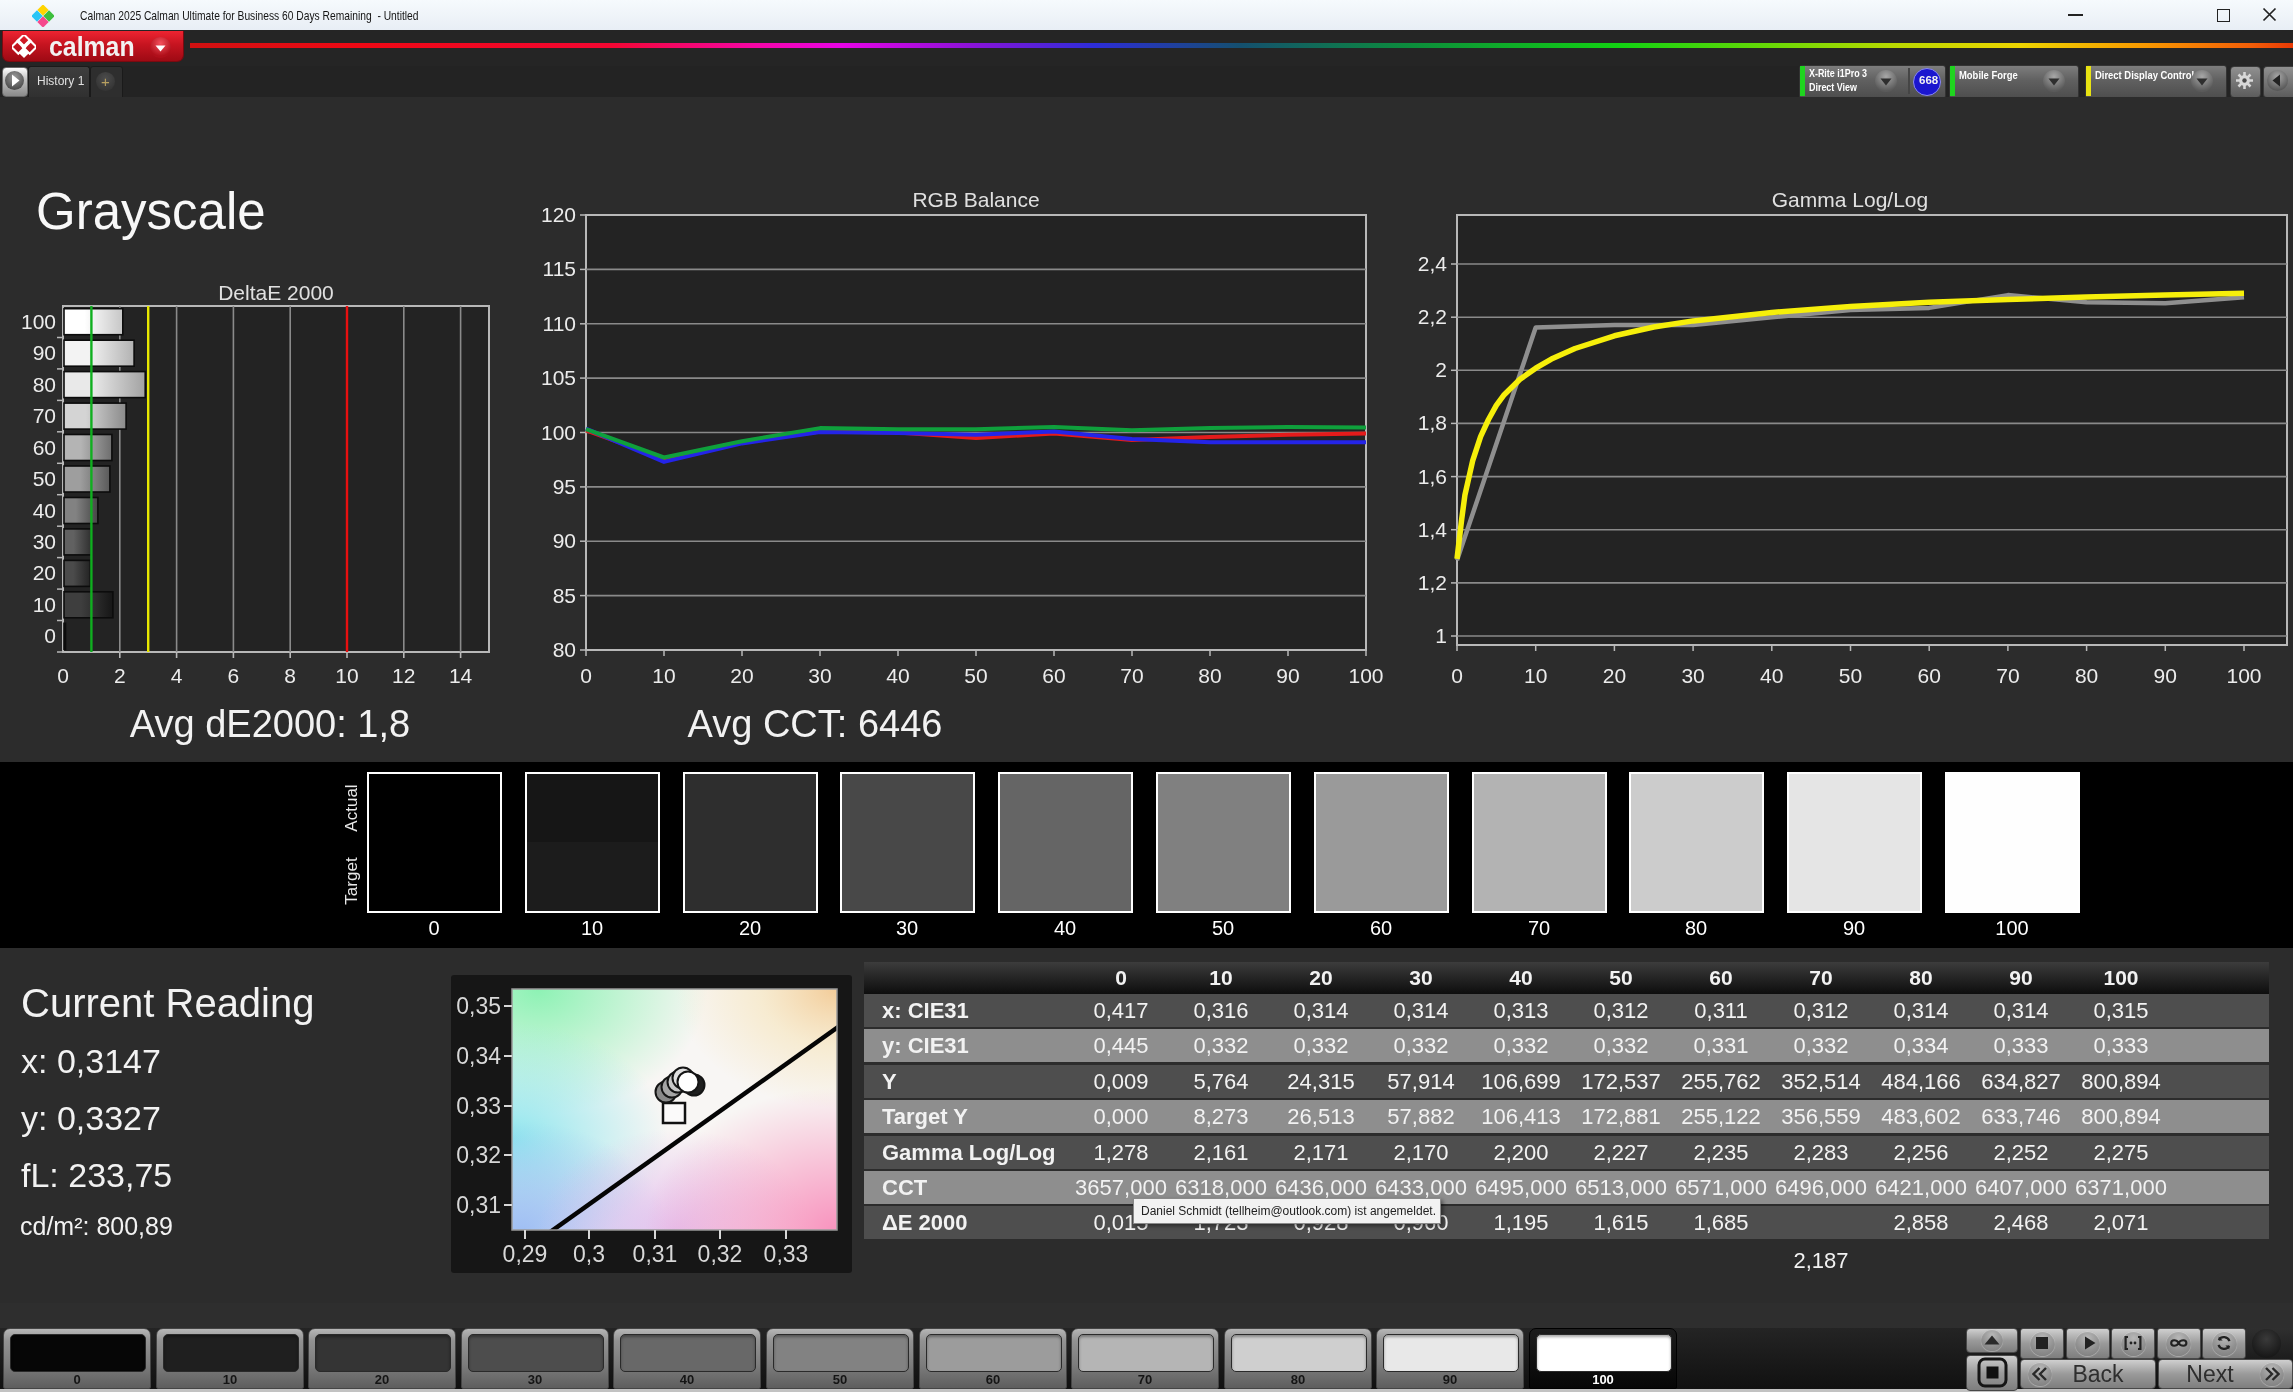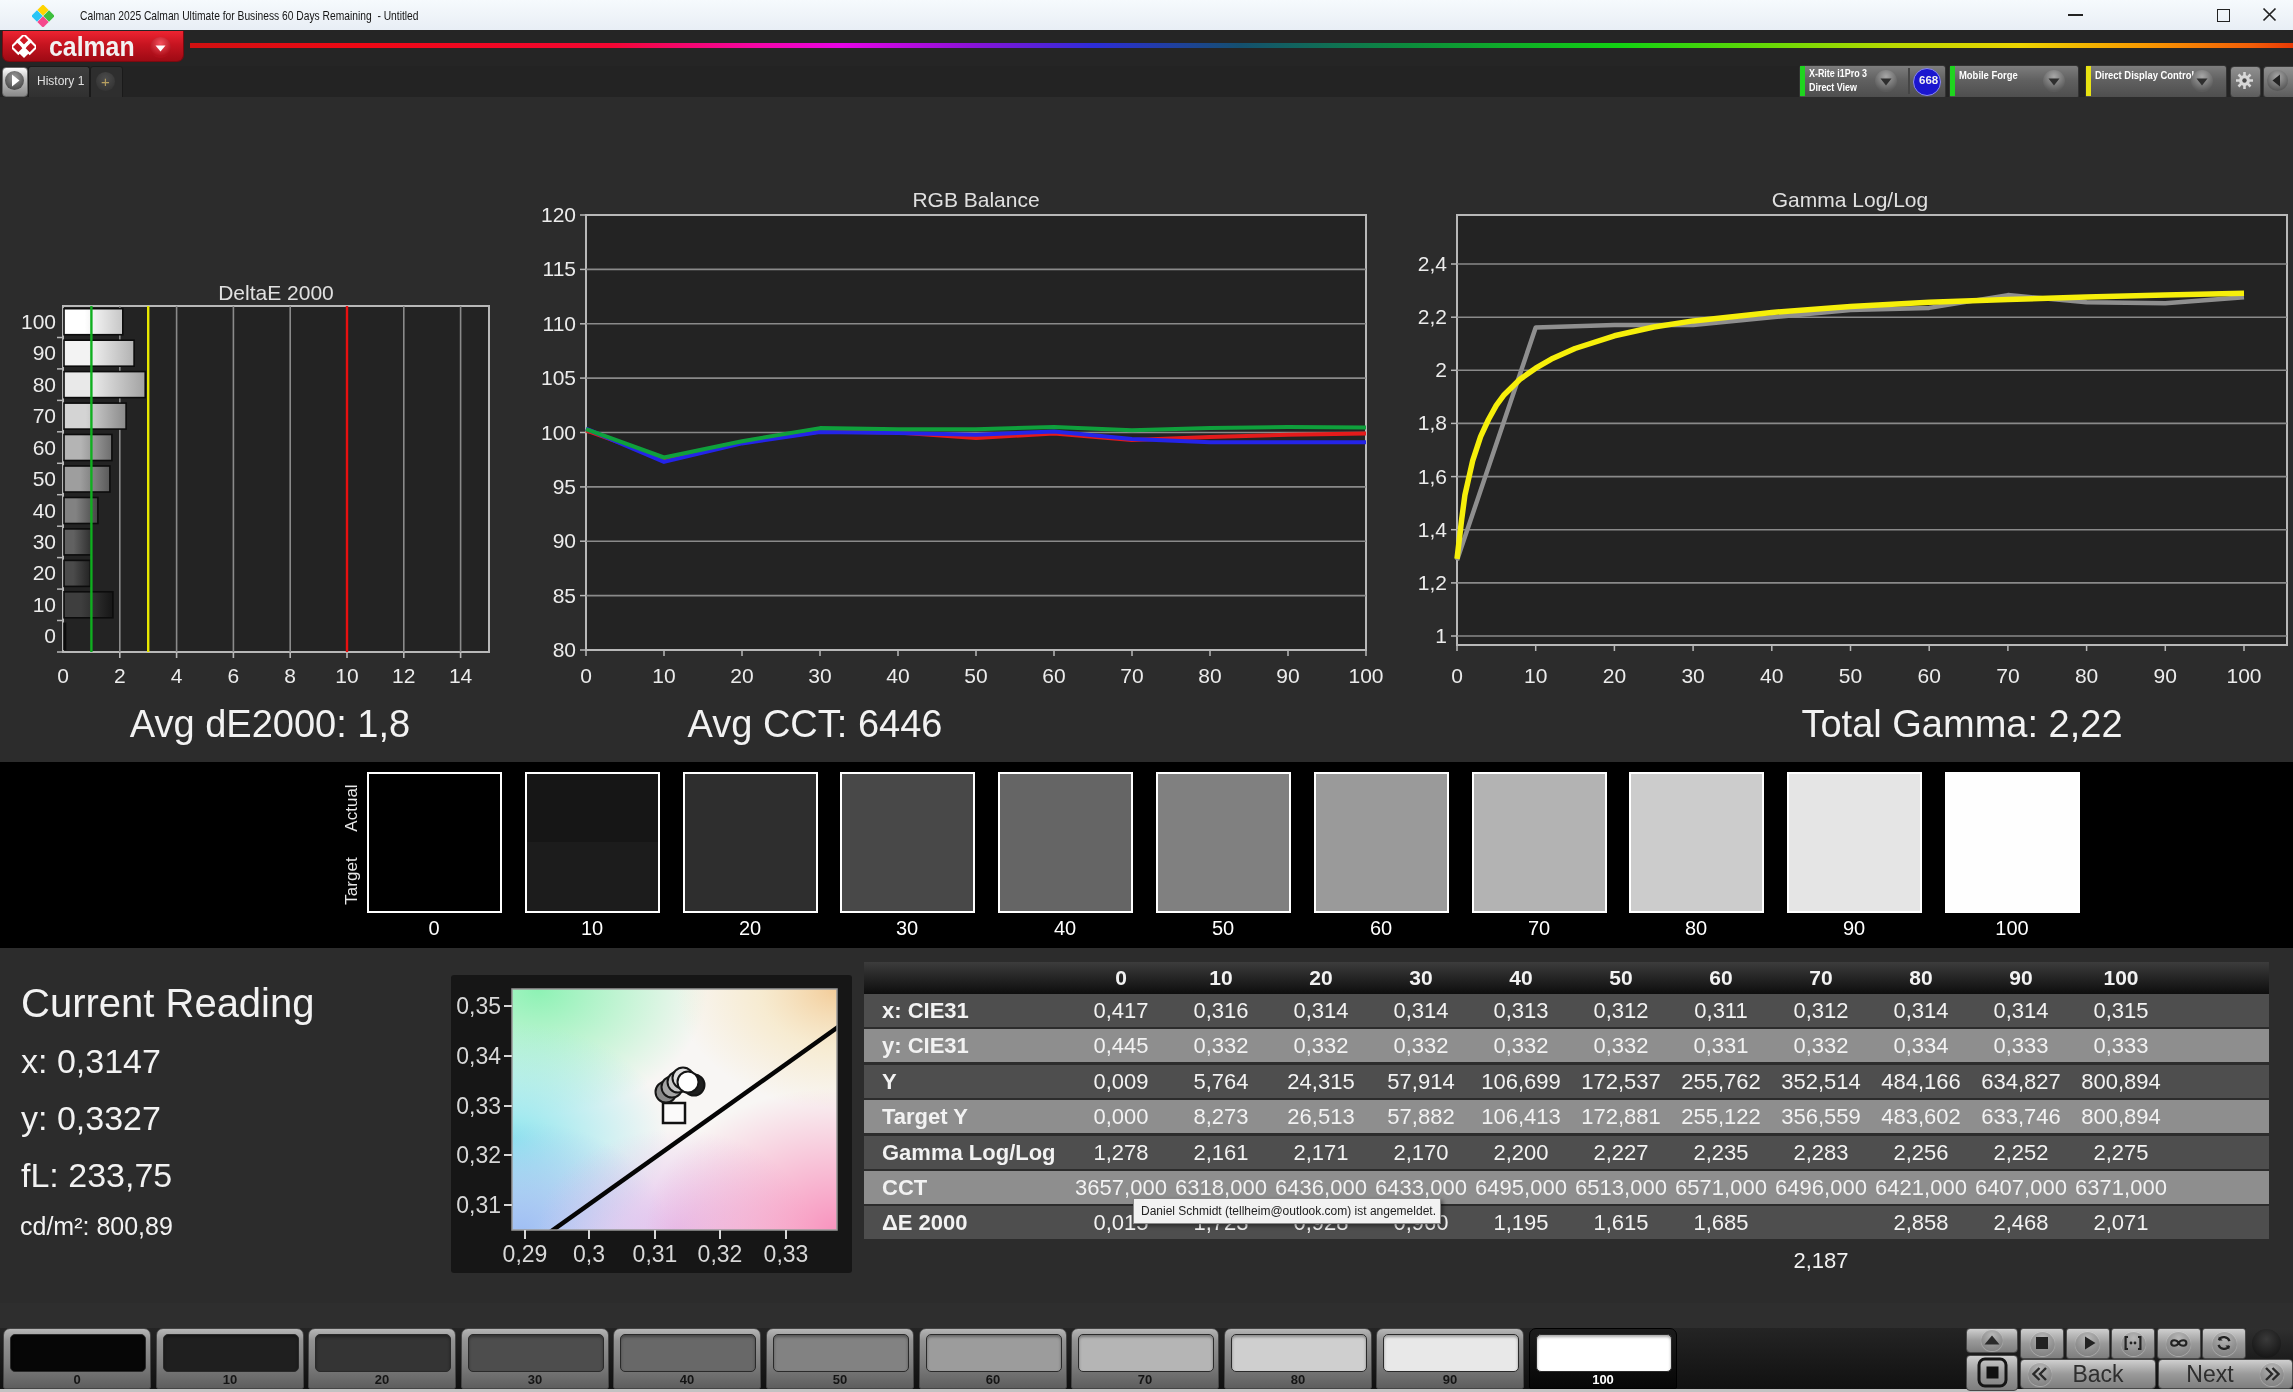--- a/index.html
+++ b/index.html
@@ -87,20 +87,21 @@
  <circle cx="10.5" cy="10.5" r="2.2" fill="#4a4a4a"></circle>
       </g>
 </svg>
 <div class="abs" style="left:2263px;top:66px;width:30px;height:30px;border-radius:4px 0 0 4px;background:linear-gradient(180deg,#909090,#5c5c5c);border:1px solid #3a3a3a;border-right:none;"></div>
 <div class="abs" style="left:2267px;top:70px;width:21px;height:21px;border-radius:50%;background:radial-gradient(circle at 50% 32%,#a8a8a8,#585858 75%);"></div>
 <svg class="abs" style="left:2272px;top:74px" width="9" height="13" viewBox="0 0 9 13">
       <path d="M8 0.5 L0.5 6.5 L8 12.5 Z" fill="#222"></path>
     </svg>
 
 <div class="abs" style="left:0;top:97px;width:2293px;height:665px;background:#2c2c2c;"></div>
+<div class="txt" style="left:36px;top:182px;font-size:51px;color:#f8f8f8;">Grayscale</div>
 <svg class="abs" style="left:0;top:0;pointer-events:none" width="2293" height="1392" viewBox="0 0 2293 1392">
       <text x="276" y="300" font-size="21" fill="#e0e0e0" text-anchor="middle">DeltaE 2000</text>
       <rect x="63.0" y="306.0" width="426.0" height="346.0" fill="#232323" stroke="#b8b8b8" stroke-width="2"></rect>
       <line x1="119.8" y1="306.0" x2="119.8" y2="652.0" stroke="#8a8a8a" stroke-width="1.6"></line>
       <line x1="119.8" y1="652.0" x2="119.8" y2="658.0" stroke="#b8b8b8" stroke-width="1.6"></line>
       <line x1="176.6" y1="306.0" x2="176.6" y2="652.0" stroke="#8a8a8a" stroke-width="1.6"></line>
       <line x1="176.6" y1="652.0" x2="176.6" y2="658.0" stroke="#b8b8b8" stroke-width="1.6"></line>
       <line x1="233.4" y1="306.0" x2="233.4" y2="652.0" stroke="#8a8a8a" stroke-width="1.6"></line>
       <line x1="233.4" y1="652.0" x2="233.4" y2="658.0" stroke="#b8b8b8" stroke-width="1.6"></line>
       <line x1="290.2" y1="306.0" x2="290.2" y2="652.0" stroke="#8a8a8a" stroke-width="1.6"></line>
@@ -330,21 +331,20 @@
       <line x1="2086.6" y1="645.0" x2="2086.6" y2="651.0" stroke="#b8b8b8" stroke-width="1.5"></line>
       <text x="2165.3" y="683" font-size="21" fill="#ececec" text-anchor="middle">90</text>
       <line x1="2165.3" y1="645.0" x2="2165.3" y2="651.0" stroke="#b8b8b8" stroke-width="1.5"></line>
       <text x="2244.0" y="683" font-size="21" fill="#ececec" text-anchor="middle">100</text>
       <line x1="2244.0" y1="645.0" x2="2244.0" y2="651.0" stroke="#b8b8b8" stroke-width="1.5"></line>
       <polyline points="1457.0,560.3 1535.7,327.5 1614.4,324.9 1693.1,325.1 1771.8,317.2 1850.5,310.0 1929.2,307.9 2007.9,295.1 2086.6,302.3 2165.3,303.3 2244.0,297.2" fill="none" stroke="#8f8f8f" stroke-width="4.5" stroke-linejoin="round"></polyline>
       <polyline points="1457.0,558.9 1461.7,519.1 1464.9,495.2 1472.7,460.6 1480.6,436.7 1488.5,419.5 1496.3,405.4 1504.2,394.7 1520.0,379.3 1535.7,368.2 1551.4,359.1 1575.0,348.5 1614.4,335.8 1653.8,327.0 1693.1,320.9 1771.8,312.4 1850.5,306.5 1929.2,302.3 2007.9,299.6 2086.6,297.0 2165.3,295.1 2244.0,293.2" fill="none" stroke="#f6ef0a" stroke-width="5.5" stroke-linejoin="round"></polyline>
     </svg>
 <div class="txt" style="left:270px;top:703px;font-size:38px;transform:translateX(-50%);">Avg dE2000: 1,8</div>
 <div class="txt" style="left:815px;top:703px;font-size:38px;transform:translateX(-50%);">Avg CCT: 6446</div>
-<div class="txt" style="left:1962px;top:703px;font-size:38px;transform:translateX(-50%);">Total Gamma: 2,22</div>
 <div class="abs" style="left:0;top:762px;width:2293px;height:186px;background:#000;"></div>
 <div class="txt" style="left:340px;top:801px;font-size:17px;color:#e8e8e8;transform:rotate(-90deg);transform-origin:left top;writing-mode:initial;"></div>
 <div class="abs" style="left:342px;top:775px;width:20px;height:66px;">
       <div class="txt" style="left:10px;top:33px;font-size:17px;color:#e8e8e8;transform:translate(-50%,-50%) rotate(-90deg);">Actual</div>
     </div>
 <div class="abs" style="left:342px;top:848px;width:20px;height:66px;">
       <div class="txt" style="left:10px;top:33px;font-size:17px;color:#e8e8e8;transform:translate(-50%,-50%) rotate(-90deg);">Target</div>
     </div>
 <div class="abs" style="left:367px;top:772px;width:135px;height:141px;border:2px solid #fff;box-sizing:border-box;background:linear-gradient(180deg,#000000 0%,#000000 50%,#000000 50%,#000000 100%);"></div>
 <div class="txt" style="left:434px;top:917px;font-size:20px;color:#fff;transform:translateX(-50%);">0</div>

